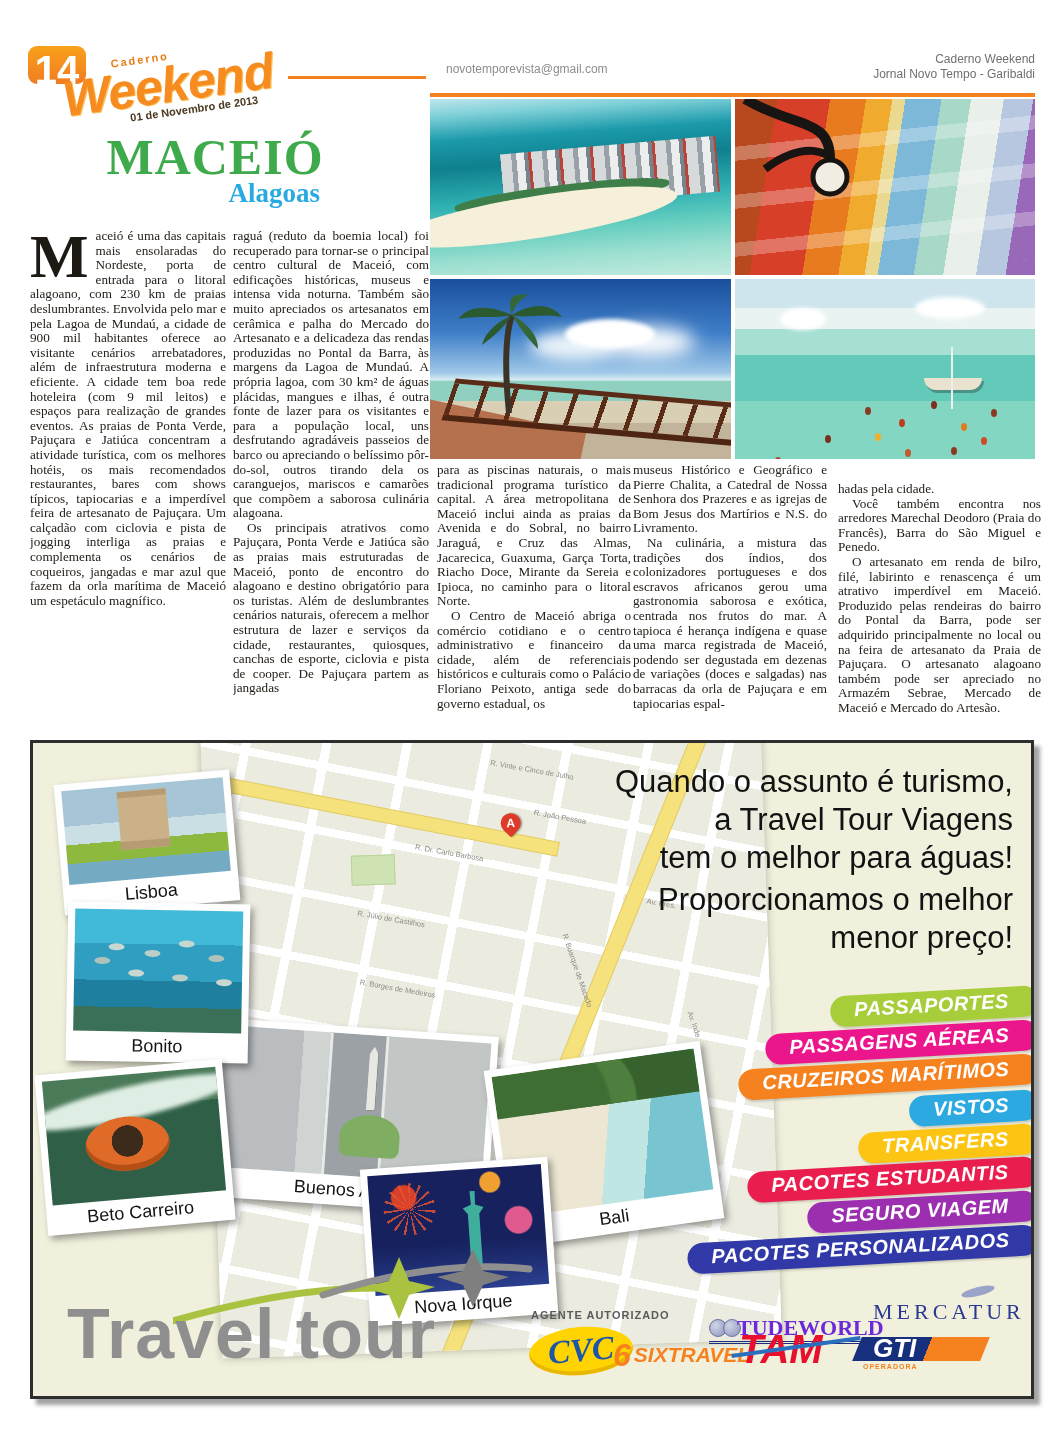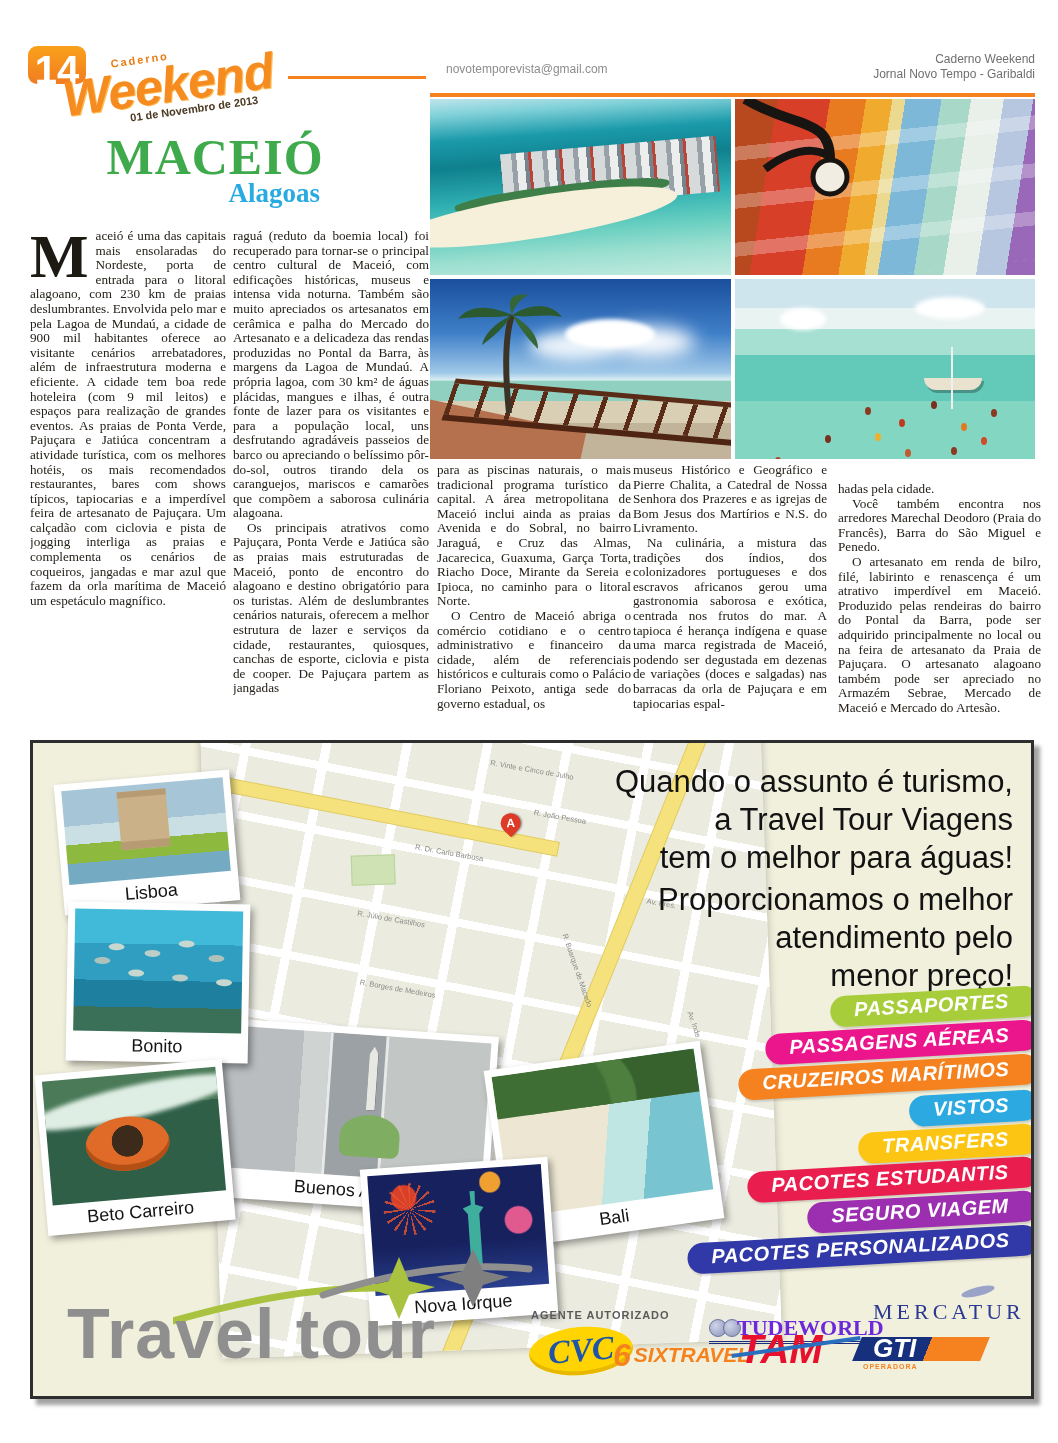--- a/index.html
+++ b/index.html
@@ -262,21 +262,20 @@
       <div class="cap">Nova Iorque</div>
     </div>
 
     <div class="headline">
       <div>Quando o assunto é turismo,</div>
       <div>a Travel Tour Viagens</div>
       <div>tem o melhor para águas!</div>
     </div>
     <div class="headline headline2">
       <div>Proporcionamos o melhor</div>
-      <div>atendimento pelo</div>
       <div>menor preço!</div>
     </div>
 
     <div class="ribbon" style="top: 242px; background-color: rgb(168, 205, 58);">PASSAPORTES</div>
     <div class="ribbon" style="top: 276px; background-color: rgb(236, 22, 140);">PASSAGENS AÉREAS</div>
     <div class="ribbon" style="top: 310px; background-color: rgb(245, 130, 31);">CRUZEIROS MARÍTIMOS</div>
     <div class="ribbon" style="top: 346px; background-color: rgb(43, 169, 224);">VISTOS</div>
     <div class="ribbon" style="top: 380px; background-color: rgb(253, 197, 19);">TRANSFERS</div>
     <div class="ribbon" style="top: 413px; background-color: rgb(234, 30, 78);">PACOTES ESTUDANTIS</div>
     <div class="ribbon" style="top: 447px; background-color: rgb(156, 47, 176);">SEGURO VIAGEM</div>

